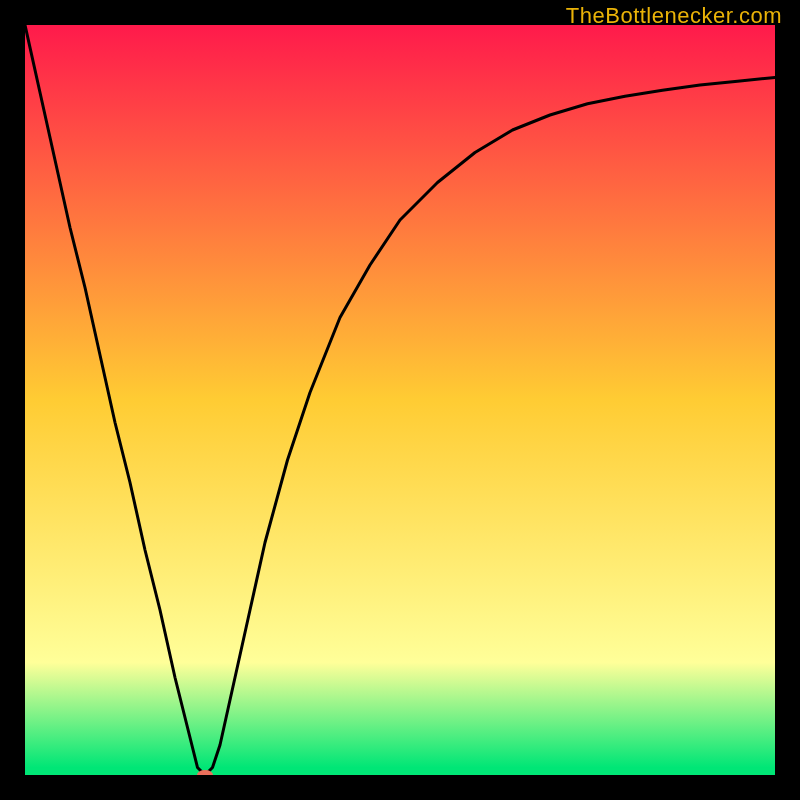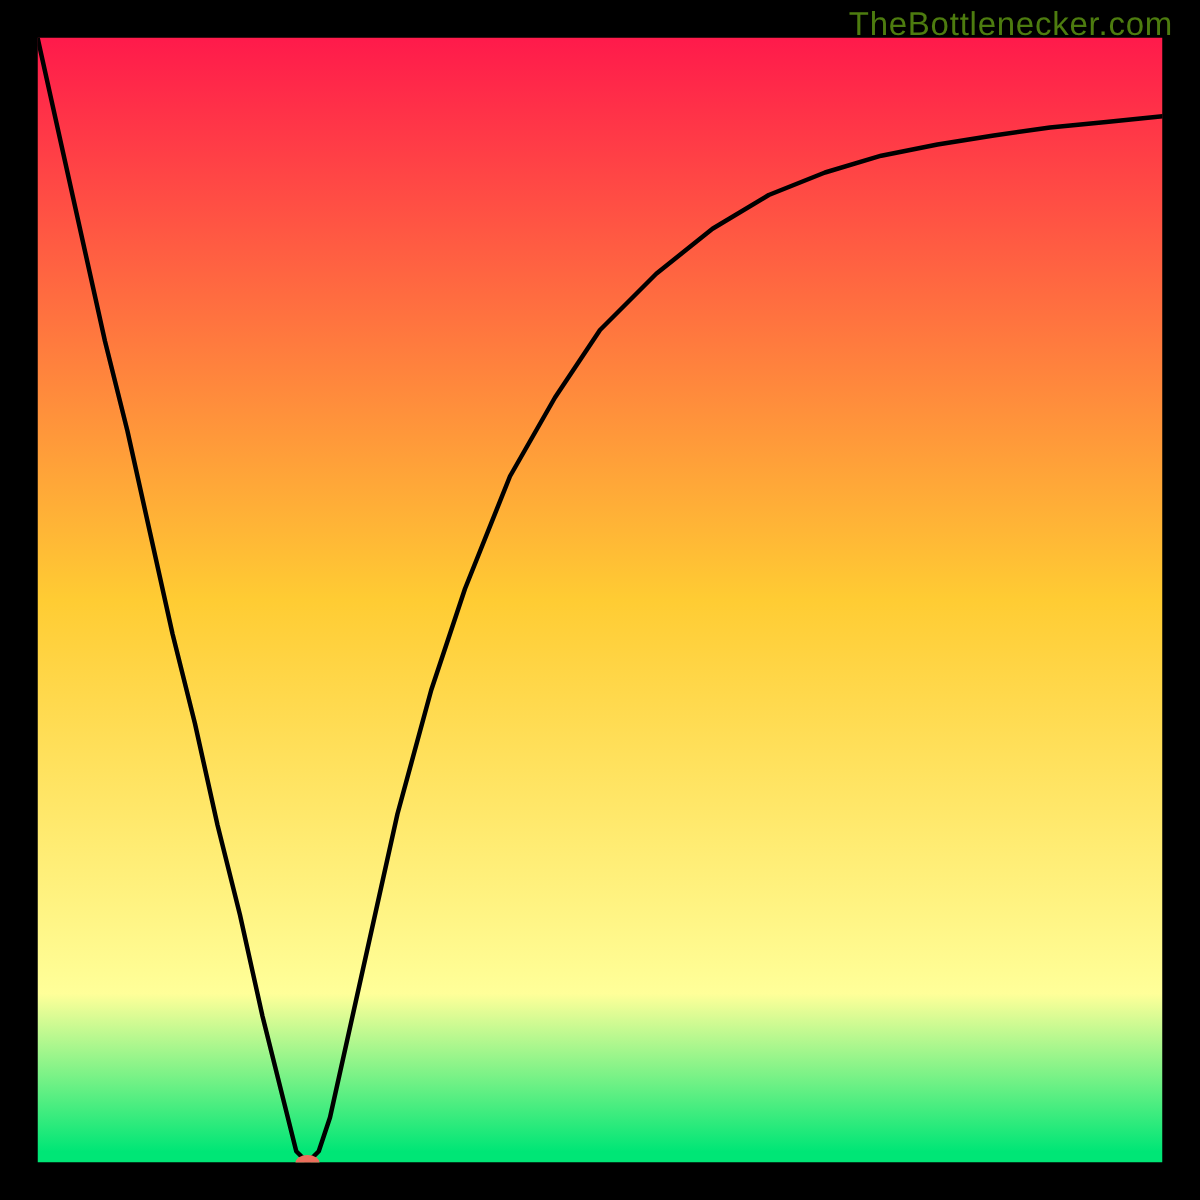--- a/index.html
+++ b/index.html
@@ -14,21 +14,21 @@
   .outer {
     position: relative;
     width: 800px;
     height: 800px;
     background: #000;
   }
   .watermark {
     position: absolute;
     top: 3px;
     right: 18px;
-    color: #4d7c0f;
+    color: #eab308;
     font-size: 22px;
     font-weight: 500;
     letter-spacing: 0.5px;
     z-index: 20;
   }
   .plot {
     position: absolute;
     left: 25px;
     top: 25px;
     width: 750px;

